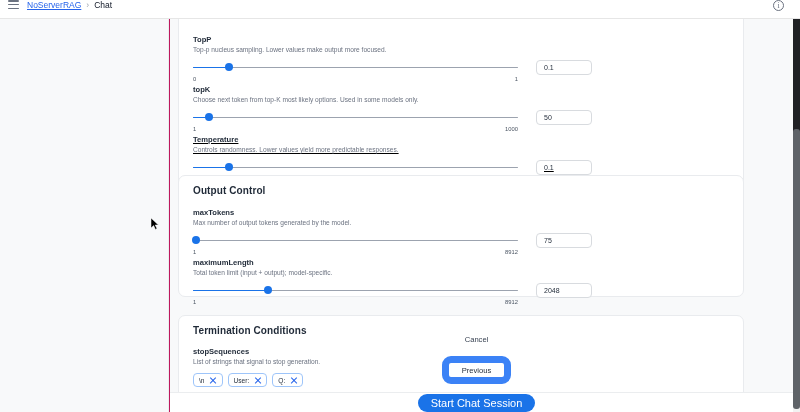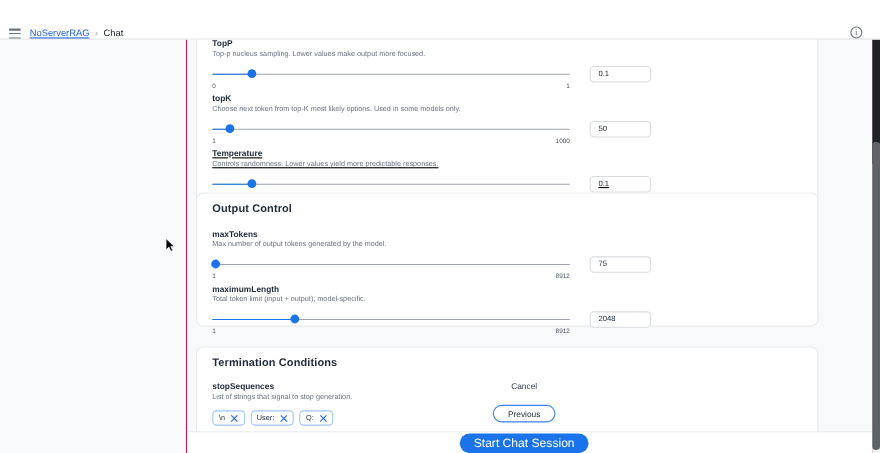--- a/index.html
+++ b/index.html
@@ -10,25 +10,25 @@
     overflow: hidden;
     font-family: "Liberation Sans", sans-serif;
     background: #ffffff;
   }
 
   
   .topbar {
     position: absolute;
     top: 0; left: 0;
     width: 800px;
-    height: 36px;
+    height: 19px;
     background: #ffffff;
     border-bottom: 1px solid #e6e6e6;
     display: flex;
-    align-items: flex-end;
+    align-items: flex-start;
     padding: 0 8px;
     z-index: 30;
   }
   .hamburger {
     width: 11px; height: 9px;
     display: flex; flex-direction: column; justify-content: space-between;
     margin-right: 8px;
     cursor: pointer;
     flex: 0 0 auto;
   }
@@ -255,21 +255,21 @@
   }
   .btn-text {
     font-size: 7.6px;
     color: #374151;
     cursor: pointer;
     padding: 2px 4px;
   }
   .btn-outline {
     font-size: 7.6px;
     color: #1f2937;
-    border: 1px solid #3b82f6;
+    border: 7px solid #3b82f6;
     border-radius: 9px;
     padding: 2.5px 13px;
     background: #ffffff;
     cursor: pointer;
   }
   .btn-primary {
     font-size: 11px;
     color: #ffffff;
     background: #1a73e8;
     border-radius: 9px;

